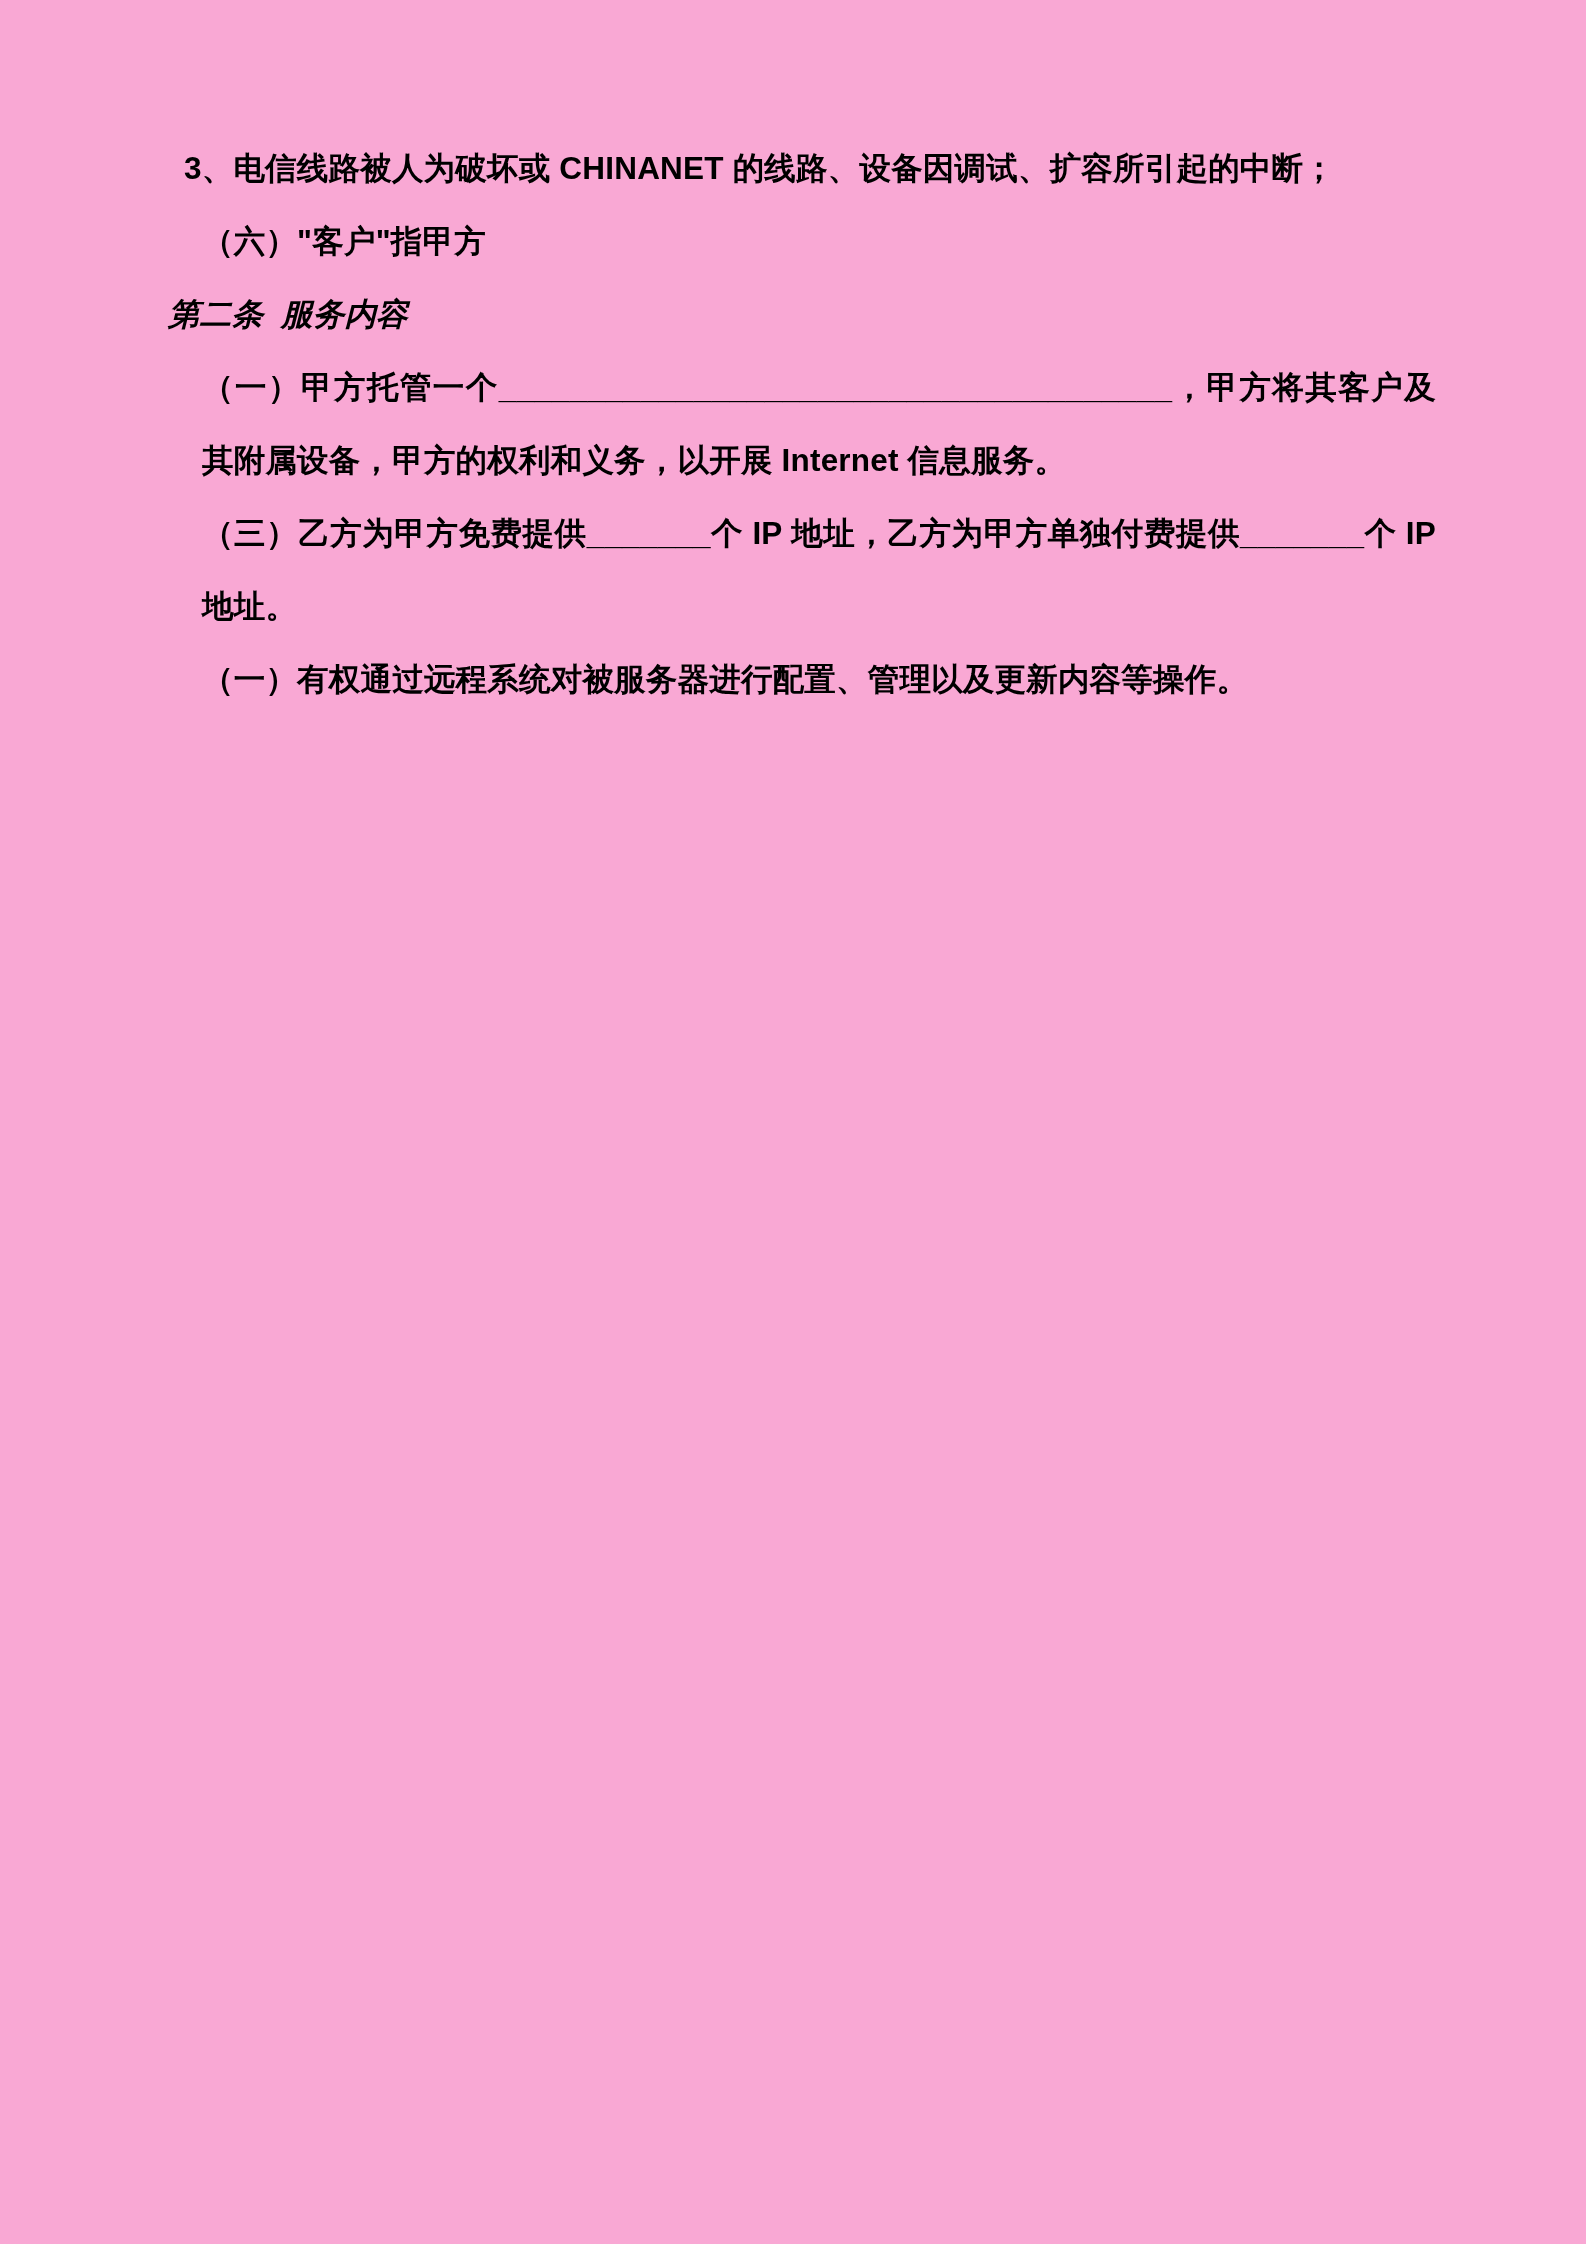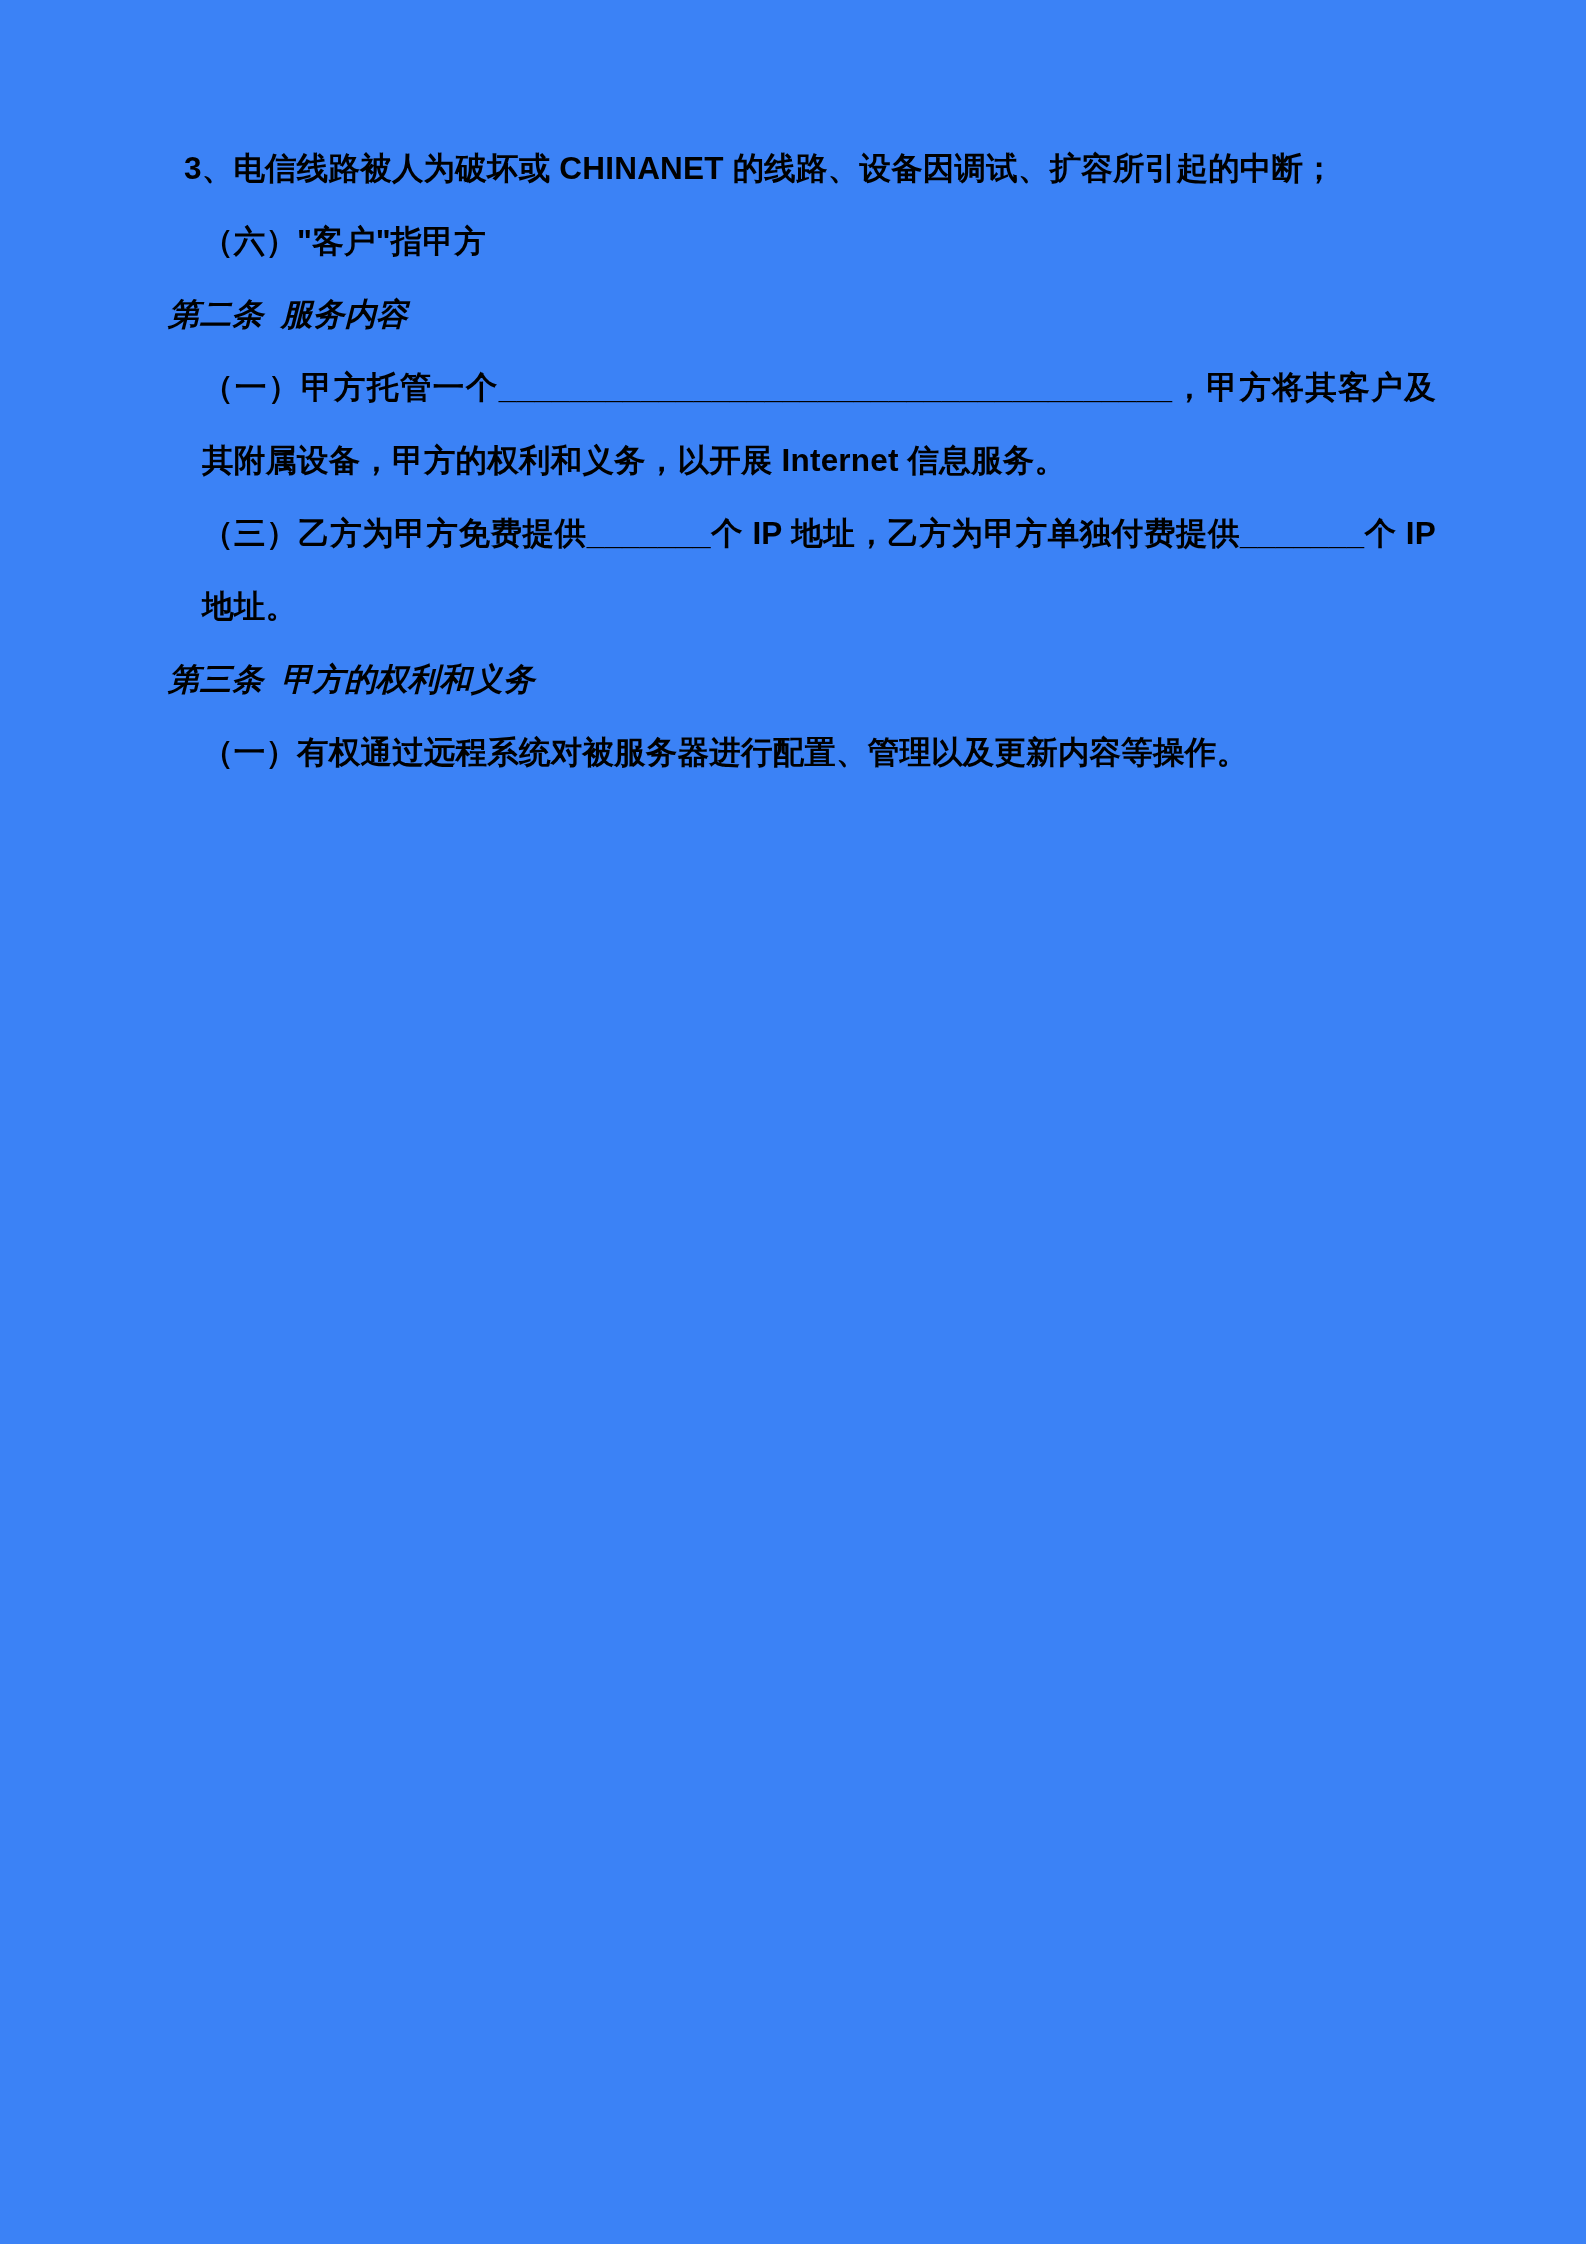--- a/index.html
+++ b/index.html
@@ -7,21 +7,21 @@
     padding: 0;
     background: #ffffff;
   }
   body {
     font-family: "Liberation Sans", "DejaVu Sans", sans-serif;
     color: #000000;
   }
   .page {
     width: 1586px;
     height: 2244px;
-    background: #3b82f6;
+    background: #f9a8d4;
     box-sizing: border-box;
     padding: 132px 150px 12px 168px;
     position: relative;
     overflow: hidden;
   }
   .doc-body {
     font-size: 31.5px;
     line-height: 73px;
     letter-spacing: 0.2px;
     font-weight: 700;
@@ -41,17 +41,16 @@
 <body>
 
 <div class="page">
   <div class="doc-body">
 
     <p class="para ind1">3、电信线路被人为破坏或 CHINANET 的线路、设备因调试、扩容所引起的中断；</p>
     <p class="para ind2">（六）"客户"指甲方</p>
     <p class="para ind0">第二条  服务内容</p>
     <p class="para ind2">（一）甲方托管一个______________________________________，甲方将其客户及其附属设备，甲方的权利和义务，以开展 Internet 信息服务。</p>
     <p class="para ind2">（三）乙方为甲方免费提供_______个 IP 地址，乙方为甲方单独付费提供_______个 IP 地址。</p>
-    <p class="para ind0">第三条  甲方的权利和义务</p>
     <p class="para ind2">（一）有权通过远程系统对被服务器进行配置、管理以及更新内容等操作。</p>
 
   </div>
 </div>
 
 </body></html>

